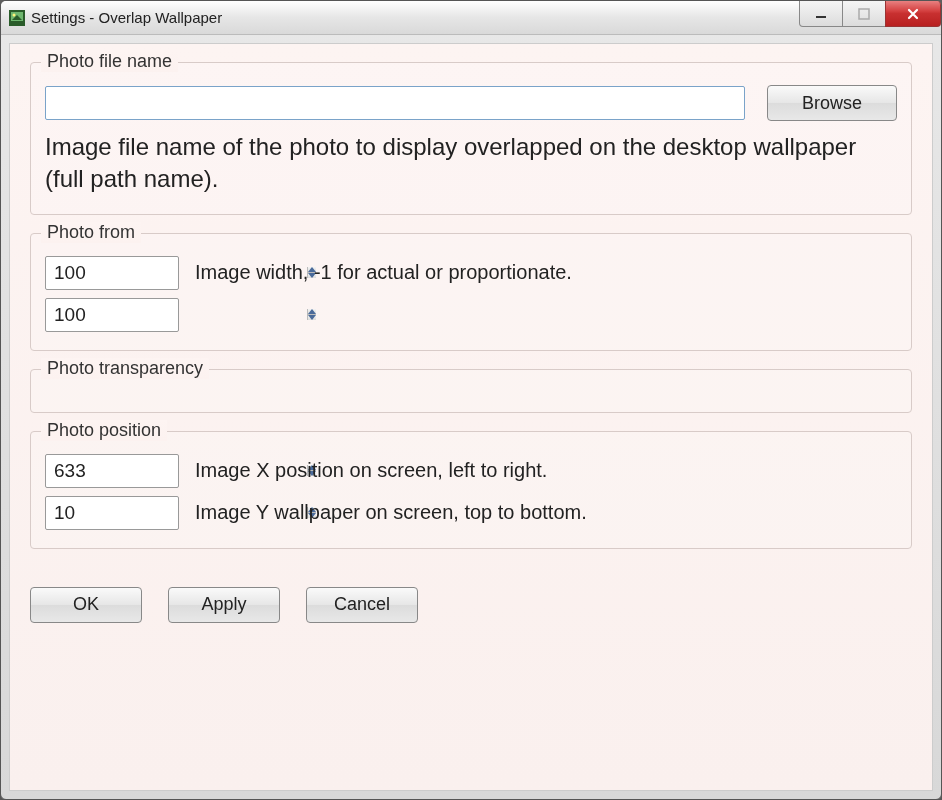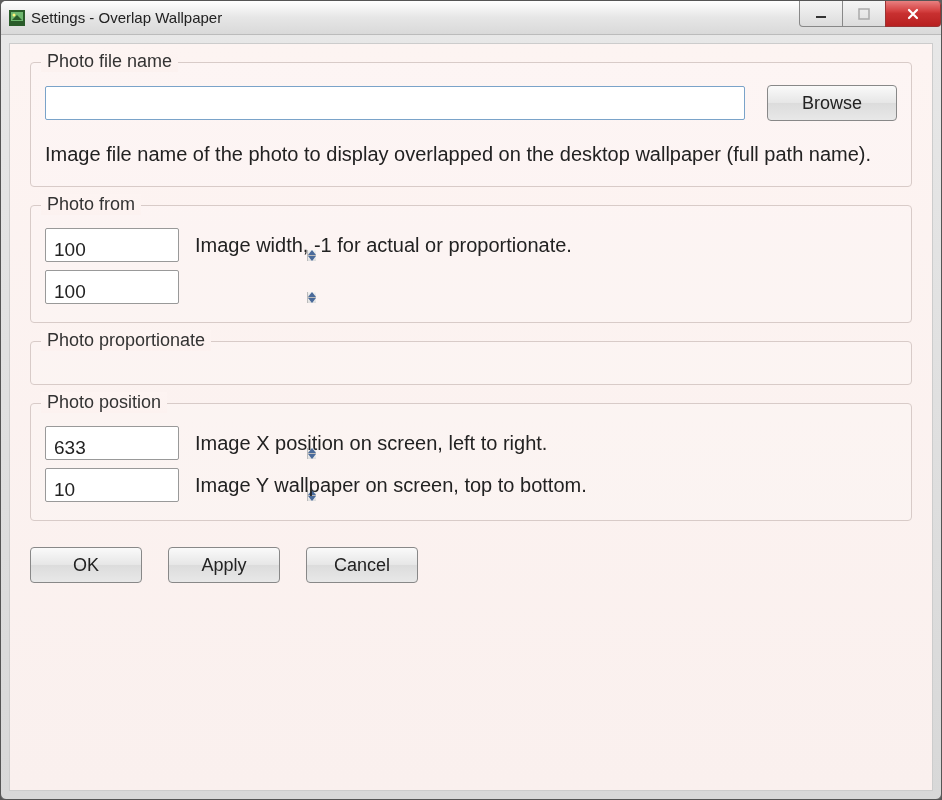--- a/index.html
+++ b/index.html
@@ -121,28 +121,28 @@
       background: linear-gradient(to bottom, #fafafa 0%, #e6e6e6 50%, #dcdcdc 51%, #e8e8e8 100%);
       border: 1px solid #888;
       border-radius: 4px;
       font-size: 18px;
       color: #222;
       cursor: pointer;
       font-family: Liberation Sans, sans-serif;
     }
     .btn-browse { margin-left: 22px; width: 130px; }
     .hint {
-      font-size: 20px;
-      color: #222;
-      margin-top: 20px;
+      font-size: 24px;
+      color: #222;
+      margin-top: 10px;
       line-height: 1.35;
     }
     .spinner {
       display: flex;
-      align-items: flex-end;
+      align-items: center;
       height: 34px;
       border: 1px solid #999;
       background: #fff;
       border-radius: 2px;
     }
     .spinner-wide { width: 134px; }
     .spinner-narrow { width: 88px; }
     .spinner-input {
       flex: 1;
       border: none;
@@ -174,21 +174,21 @@
     .sp-btn svg { display: block; }
     .row-label {
       font-size: 20px;
       color: #222;
       margin-left: 16px;
       text-align: center;
     }
     .button-row {
       display: flex;
       gap: 26px;
-      margin-top: 8px;
+      margin-top: 20px;
     }
     .button-row .btn { width: 112px; padding: 0; }
   </style>
 </head>
 <body>
 
 <div class="window">
   <div class="titlebar">
     <span class="app-icon">
       <svg width="16" height="16" viewBox="0 0 16 16">
@@ -262,21 +262,21 @@
                 <svg width="8" height="5">
                   <polygon points="0,0 8,0 4,5" fill="#4a6a9a"></polygon>
                 </svg>
               </button>
           </div>
         </div>
       </div>
     </div>
 
     <div class="group" style="padding-bottom:28px;">
-      <div class="group-legend">Photo proportionate</div>
+      <div class="group-legend">Photo transparency</div>
     </div>
 
     <div class="group">
       <div class="group-legend">Photo position</div>
       <div class="row">
         <div class="spinner spinner-wide">
           <input class="spinner-input" value="633" style="">
           <div class="spinner-btns">
             <button class="sp-btn">
                 <svg width="8" height="5">

